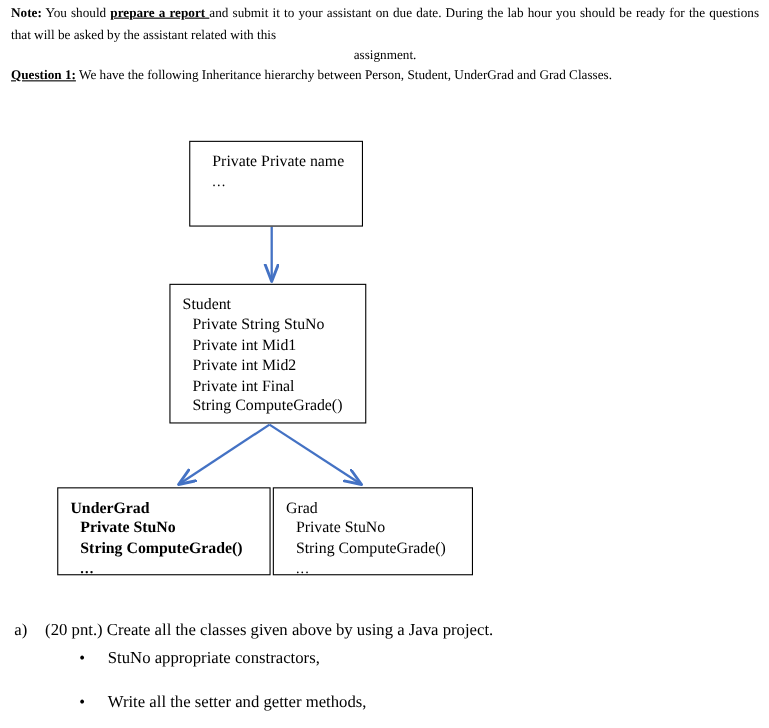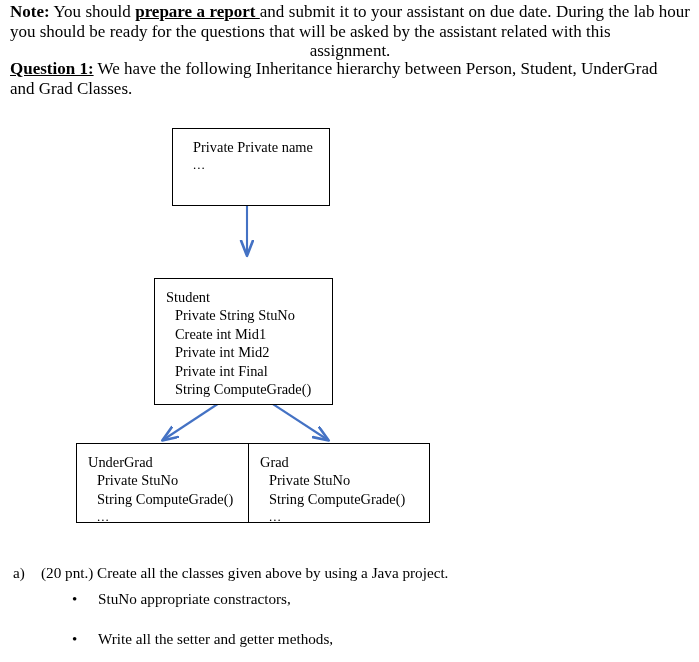--- a/index.html
+++ b/index.html
@@ -18,21 +18,21 @@
 
   
   #doc-body {
     position: absolute;
     left: 0;
     top: 0;
     width: 699px;
   }
 
   .para {
-    font-size: 17px;
+    font-size: 12px;
     line-height: 19.6px;
     text-align: justify;
     color: #000;
   }
 
   #note-para {
     position: absolute;
     left: 10px;
     top: 2px;
     width: 680px;
@@ -85,22 +85,22 @@
     padding-left: 9px;
   }
   .uml-box .cls-ellipsis {
     display: block;
     padding-left: 9px;
     letter-spacing: 1px;
     font-size: 13px;
   }
 
   #box-person   { left: 172px; top: 128px; width: 158px; height: 78px; }
-  #box-student  { left: 154px; top: 258px; width: 179px; height: 127px; margin-top: 20px; }
-  #box-undergrad{ left: 76px;  top: 443px; width: 177px; height: 80px; }
+  #box-student  { left: 154px; top: 258px; width: 179px; height: 127px; }
+  #box-undergrad{ left: 52px;  top: 443px; width: 194px; height: 80px; font-weight: bold; }
   #box-grad     { left: 248px; top: 443px; width: 182px; height: 80px; }
 
   
   #task-list {
     position: absolute;
     left: 0;
     top: 563px;
     width: 699px;
     font-size: 15.2px;
     line-height: 20px;
@@ -160,21 +160,21 @@
   </svg>
 
   <div class="uml-box" id="box-person">
     <span class="cls-member">Private Private name</span>
     <span class="cls-ellipsis">...</span>
   </div>
 
   <div class="uml-box" id="box-student">
     <span class="cls-name">Student</span>
     <span class="cls-member">Private String StuNo</span>
-    <span class="cls-member">Create int Mid1</span>
+    <span class="cls-member">Private int Mid1</span>
     <span class="cls-member">Private int Mid2</span>
     <span class="cls-member">Private int Final</span>
     <span class="cls-member">String ComputeGrade()</span>
   </div>
 
   <div class="uml-box" id="box-undergrad">
     <span class="cls-name">UnderGrad</span>
     <span class="cls-member">Private StuNo</span>
     <span class="cls-member">String ComputeGrade()</span>
     <span class="cls-ellipsis">...</span>

